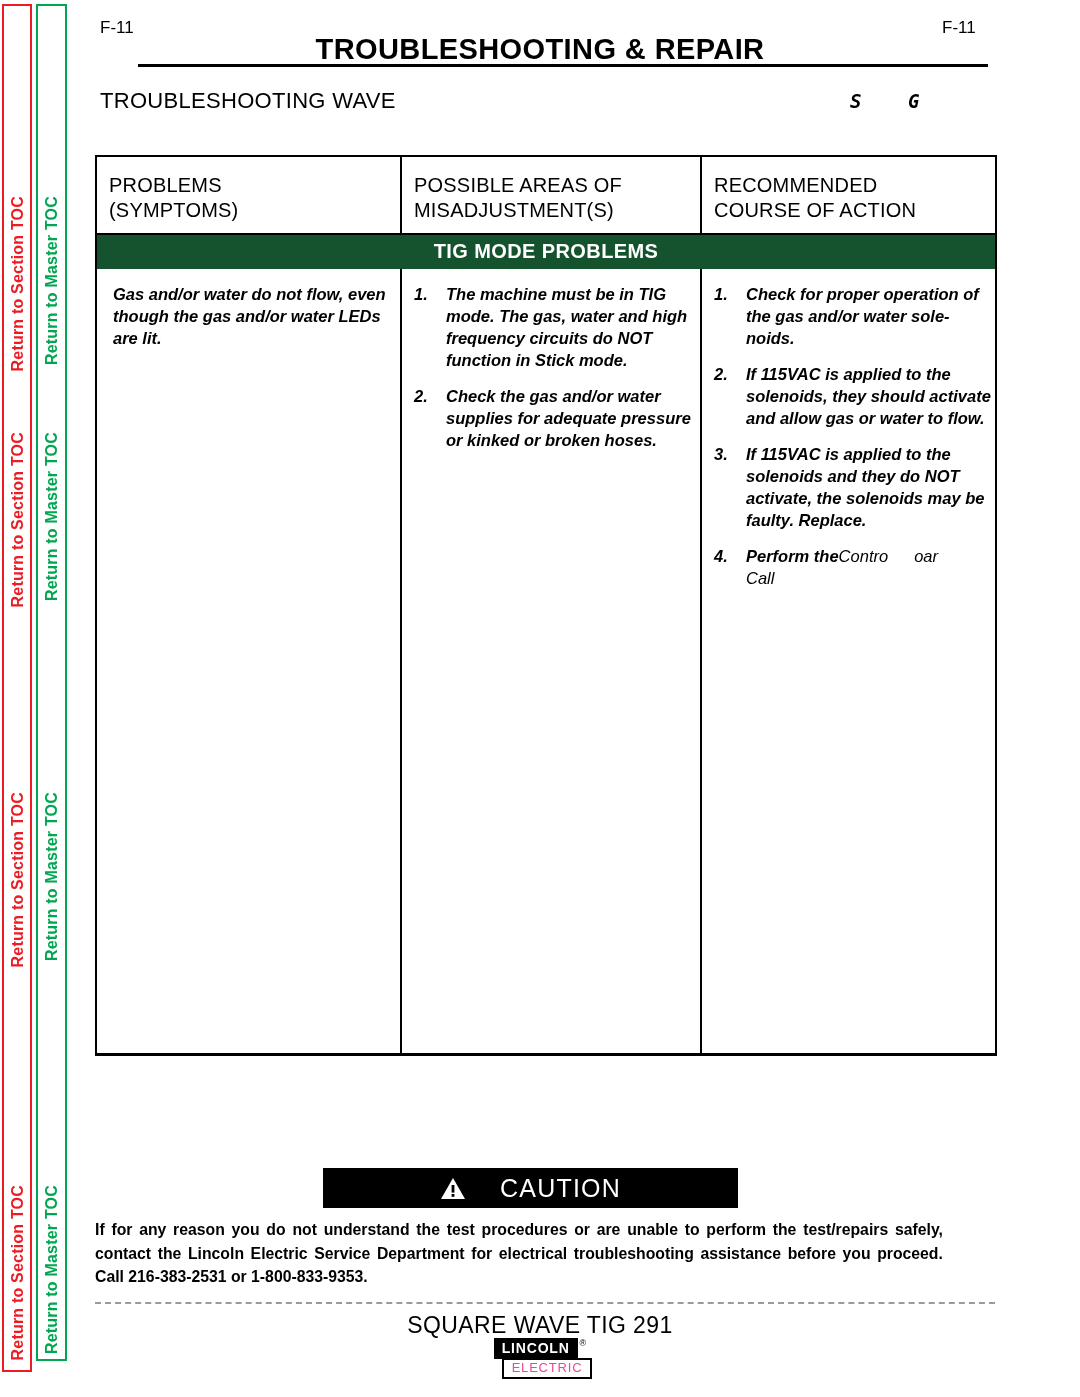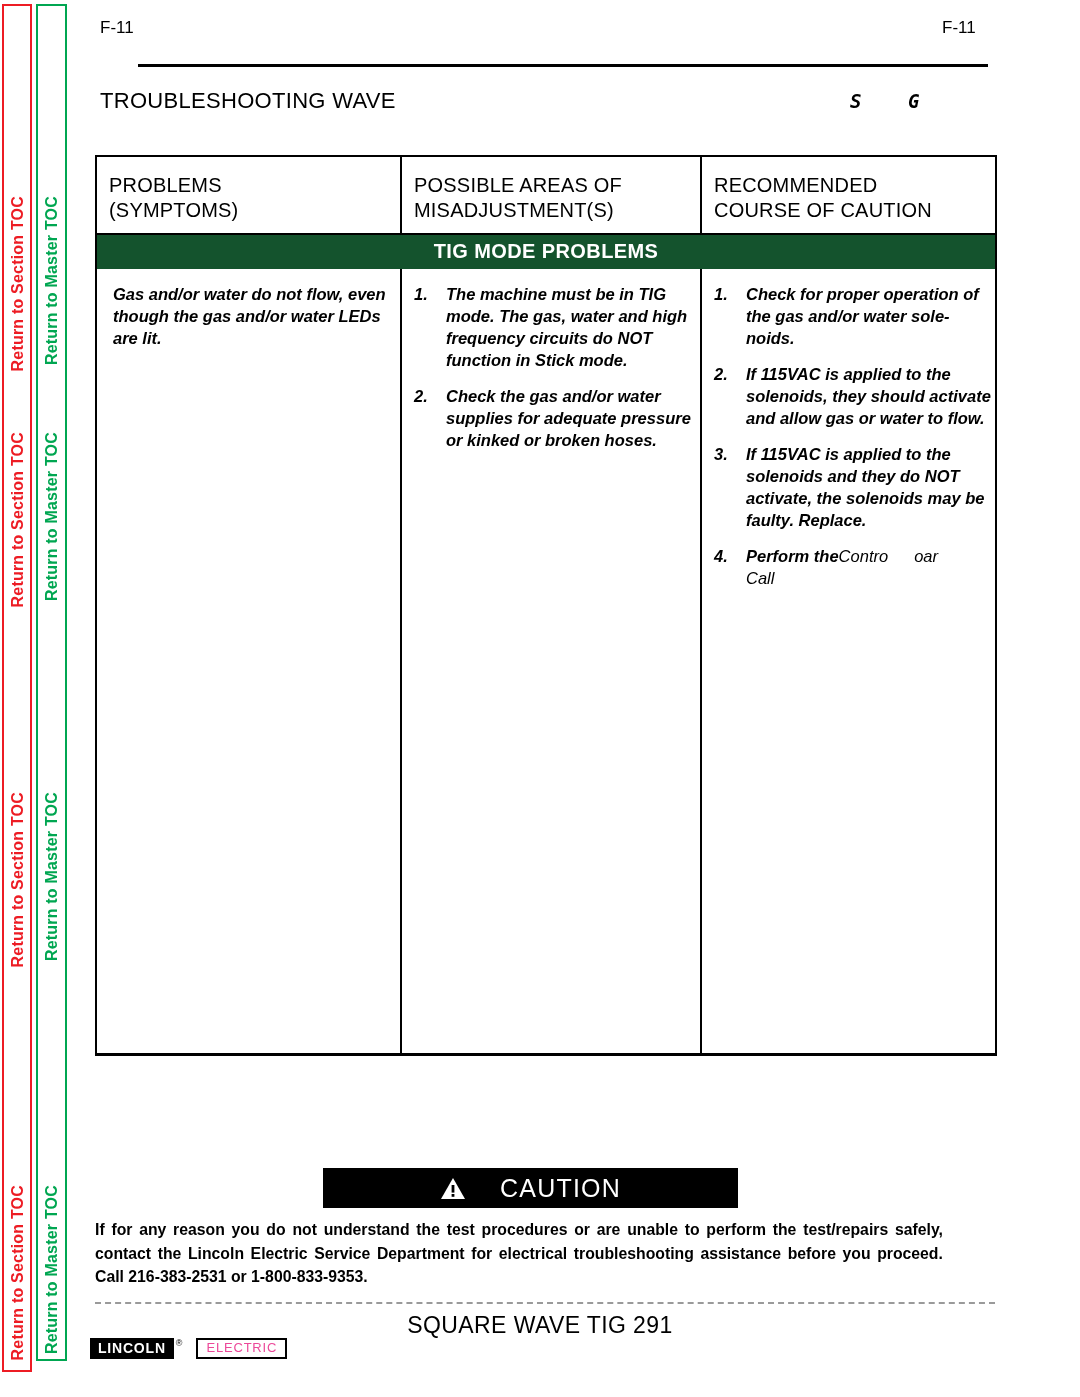--- a/index.html
+++ b/index.html
@@ -237,21 +237,21 @@
     text-align: center;
     font-size: 23px;
     letter-spacing: 0.4px;
   }
   #footer-logo {
     position: absolute;
     top: 1338px;
     left: 0;
     width: 900px;
     display: flex;
-    flex-direction: row;
+    flex-direction: column;
     align-items: center;
   }
   .logo-row1 {
     display: flex;
     align-items: flex-start;
   }
   .logo-lincoln {
     background: #000000;
     color: #ffffff;
     font-size: 14px;
@@ -297,20 +297,21 @@
 
   <div class="navlabel section p4">Return to Section TOC</div>
   <div class="navlabel master  p4">Return to Master TOC</div>
 </div>
 
 <div id="page">
 
   <div class="folio left">F-11</div>
   <div class="folio right">F-11</div>
 
+  <div class="doc-title">TROUBLESHOOTING &amp; REPAIR</div>
   <div class="header-rule"></div>
 
   <div class="guide-title">TROUBLESHOOTING WAVE</div>
   <div class="guide-frag f1">S</div>
   <div class="guide-frag f2">G</div>
 
   <table id="guide-table">
     <colgroup>
       <col style="width:305px">
       <col style="width:300px">
@@ -321,21 +322,21 @@
         <td class="colhead">
           <div>PROBLEMS</div>
           <div>(SYMPTOMS)</div>
         </td>
         <td class="colhead">
           <div>POSSIBLE AREAS OF</div>
           <div>MISADJUSTMENT(S)</div>
         </td>
         <td class="colhead">
           <div>RECOMMENDED</div>
-          <div>COURSE OF CAUTION</div>
+          <div>COURSE OF ACTION</div>
         </td>
       </tr>
 
       <tr class="bandrow">
         <td colspan="3">TIG MODE PROBLEMS</td>
       </tr>
 
       <tr>
         <td class="bodycell">
           <div class="symptom">Gas and/or water do not flow, even though the gas and/or water LEDs are lit.</div>

